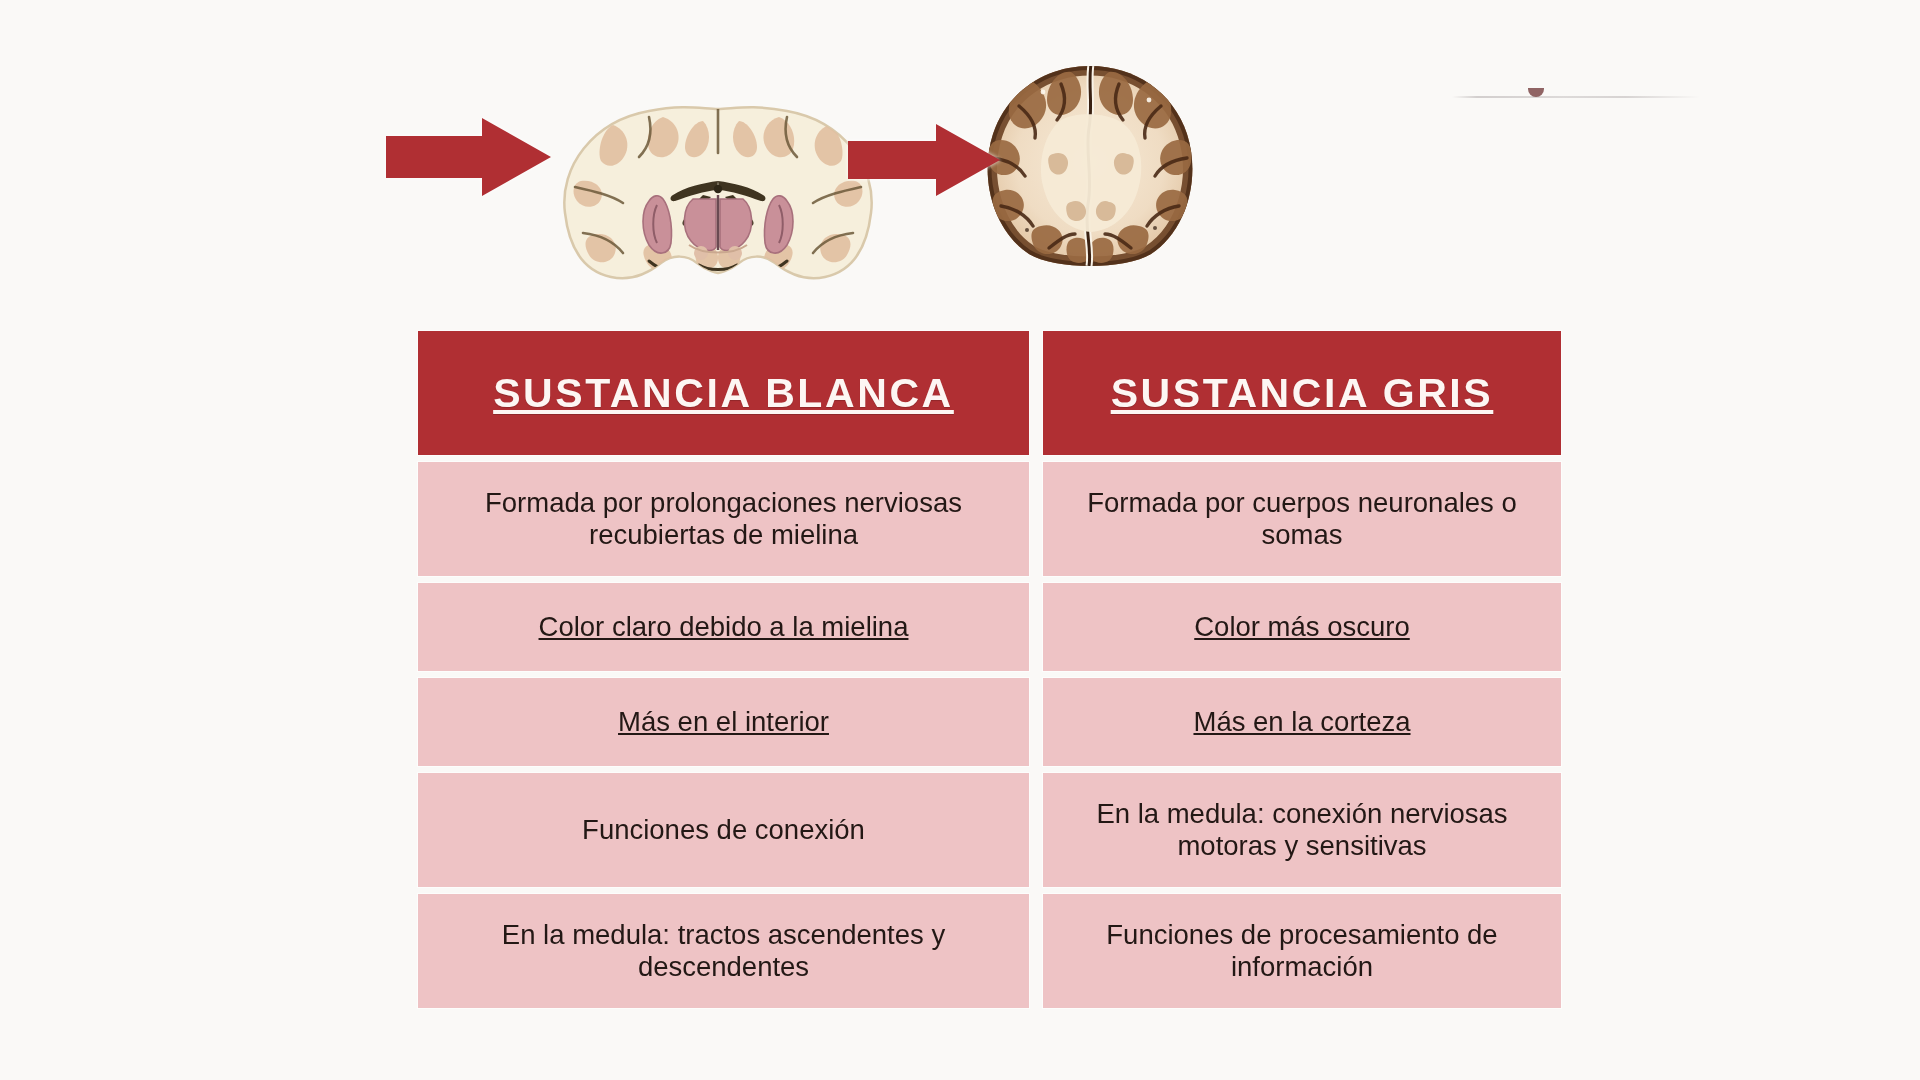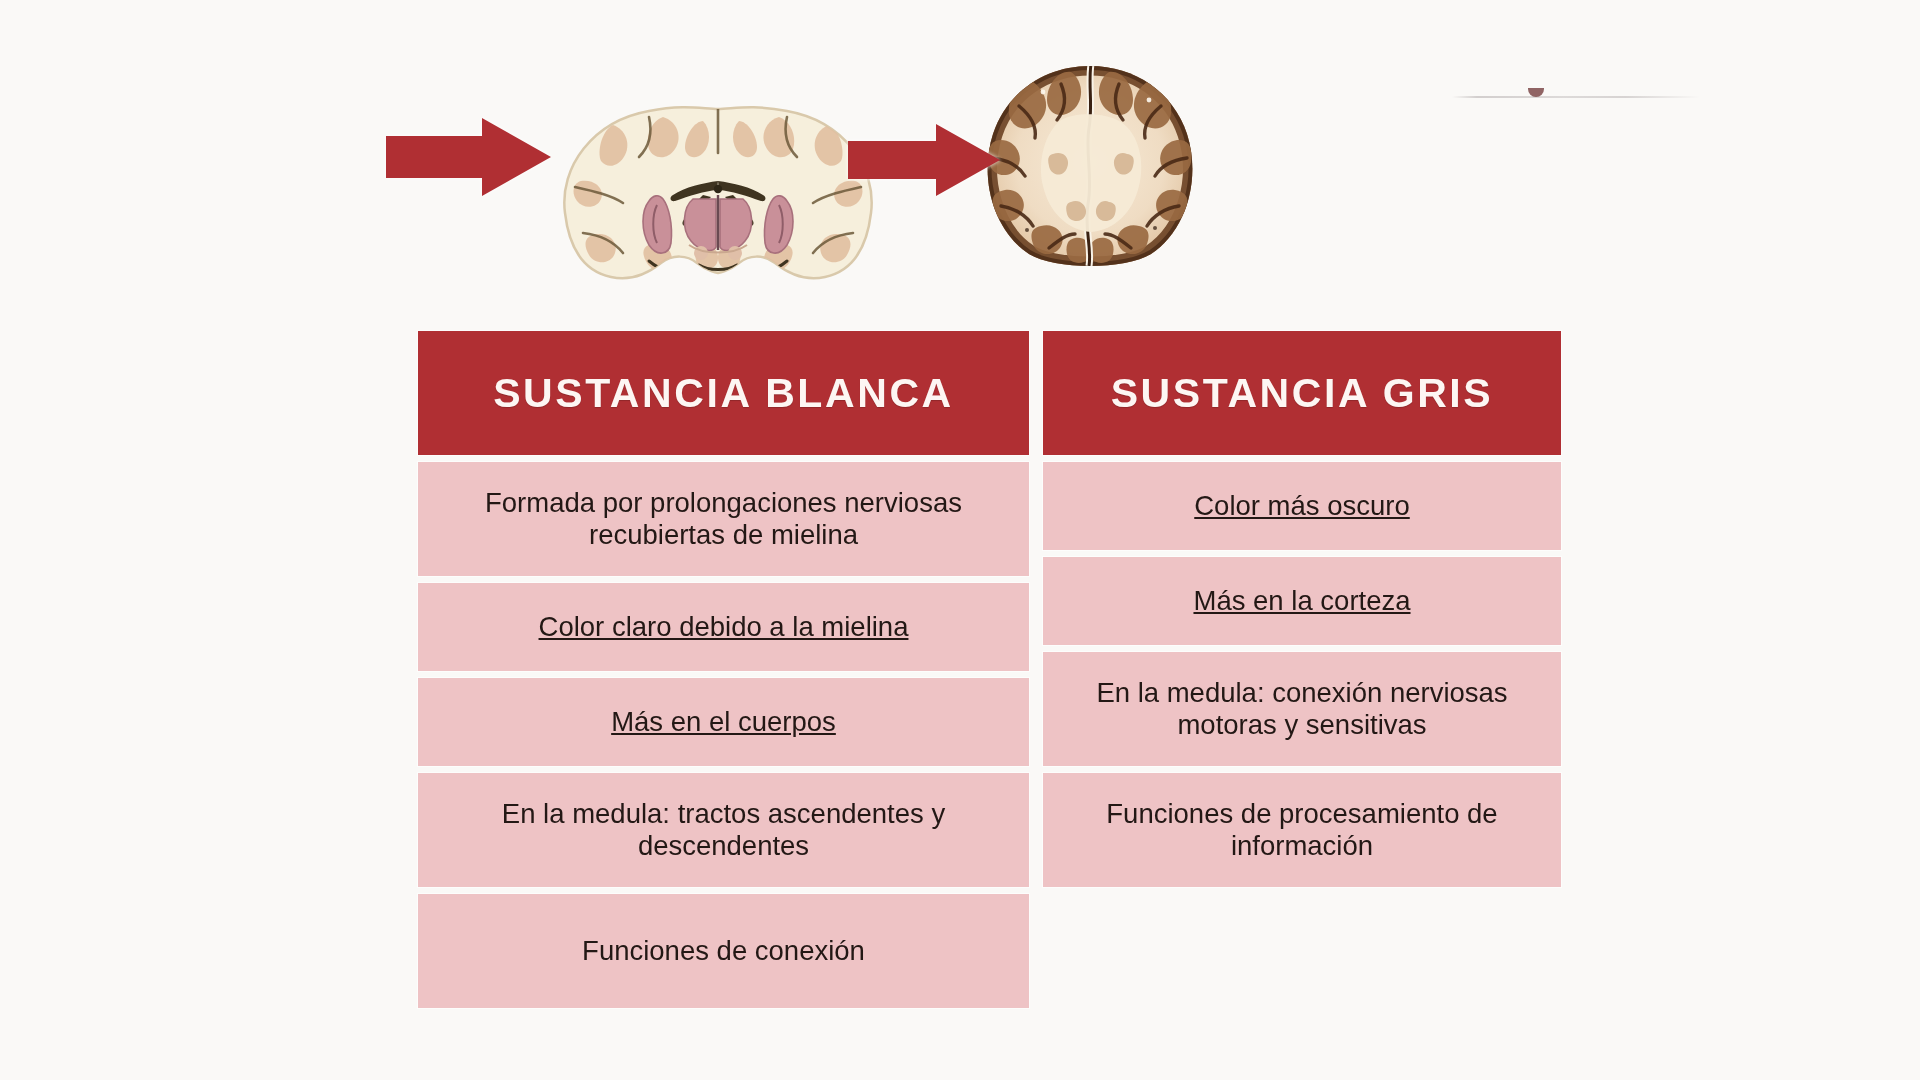--- a/index.html
+++ b/index.html
@@ -73,20 +73,21 @@
     font-weight: bold;
     font-size: 41px;
     letter-spacing: 2.6px;
     text-align: center;
     display: flex;
     align-items: center;
     justify-content: center;
     box-sizing: border-box;
     box-shadow: 0 0 0 1px rgba(255,255,255,.55);
     text-shadow: 0 1px 1px rgba(0,0,0,.18);
+    text-decoration: underline;
   }
   .row {
     background: #eec3c5;
     color: #231815;
     font-size: 27.5px;
     line-height: 1.16;
     text-align: center;
     display: flex;
     align-items: center;
     justify-content: center;
@@ -281,41 +282,47 @@
     </div>
 
     <div class="row h-short">
       <div>
         <span>Color claro debido a la mielina</span>
       </div>
     </div>
 
     <div class="row h-short">
       <div>
-        <span>Más en el cuerpos</span>
+        <span>Más en el interior</span>
+      </div>
+    </div>
+
+    <div class="row h-tall">
+      <div>
+        <span>Funciones de conexión</span>
       </div>
     </div>
 
     <div class="row h-tall">
       <div>
         <span>En la medula: tractos ascendentes y</span>
         <span>descendentes</span>
       </div>
     </div>
-
-    <div class="row h-tall">
-      <div>
-        <span>Funciones de conexión</span>
-      </div>
-    </div>
   </div>
 
   <div class="table" id="table-right">
     <div class="table-header">SUSTANCIA GRIS</div>
 
+    <div class="row h-tall">
+      <div>
+        <span>Formada por cuerpos neuronales o</span>
+        <span>somas</span>
+      </div>
+    </div>
 
     <div class="row h-short">
       <div>
         <span>Color más oscuro</span>
       </div>
     </div>
 
     <div class="row h-short">
       <div>
         <span>Más en la corteza</span>

